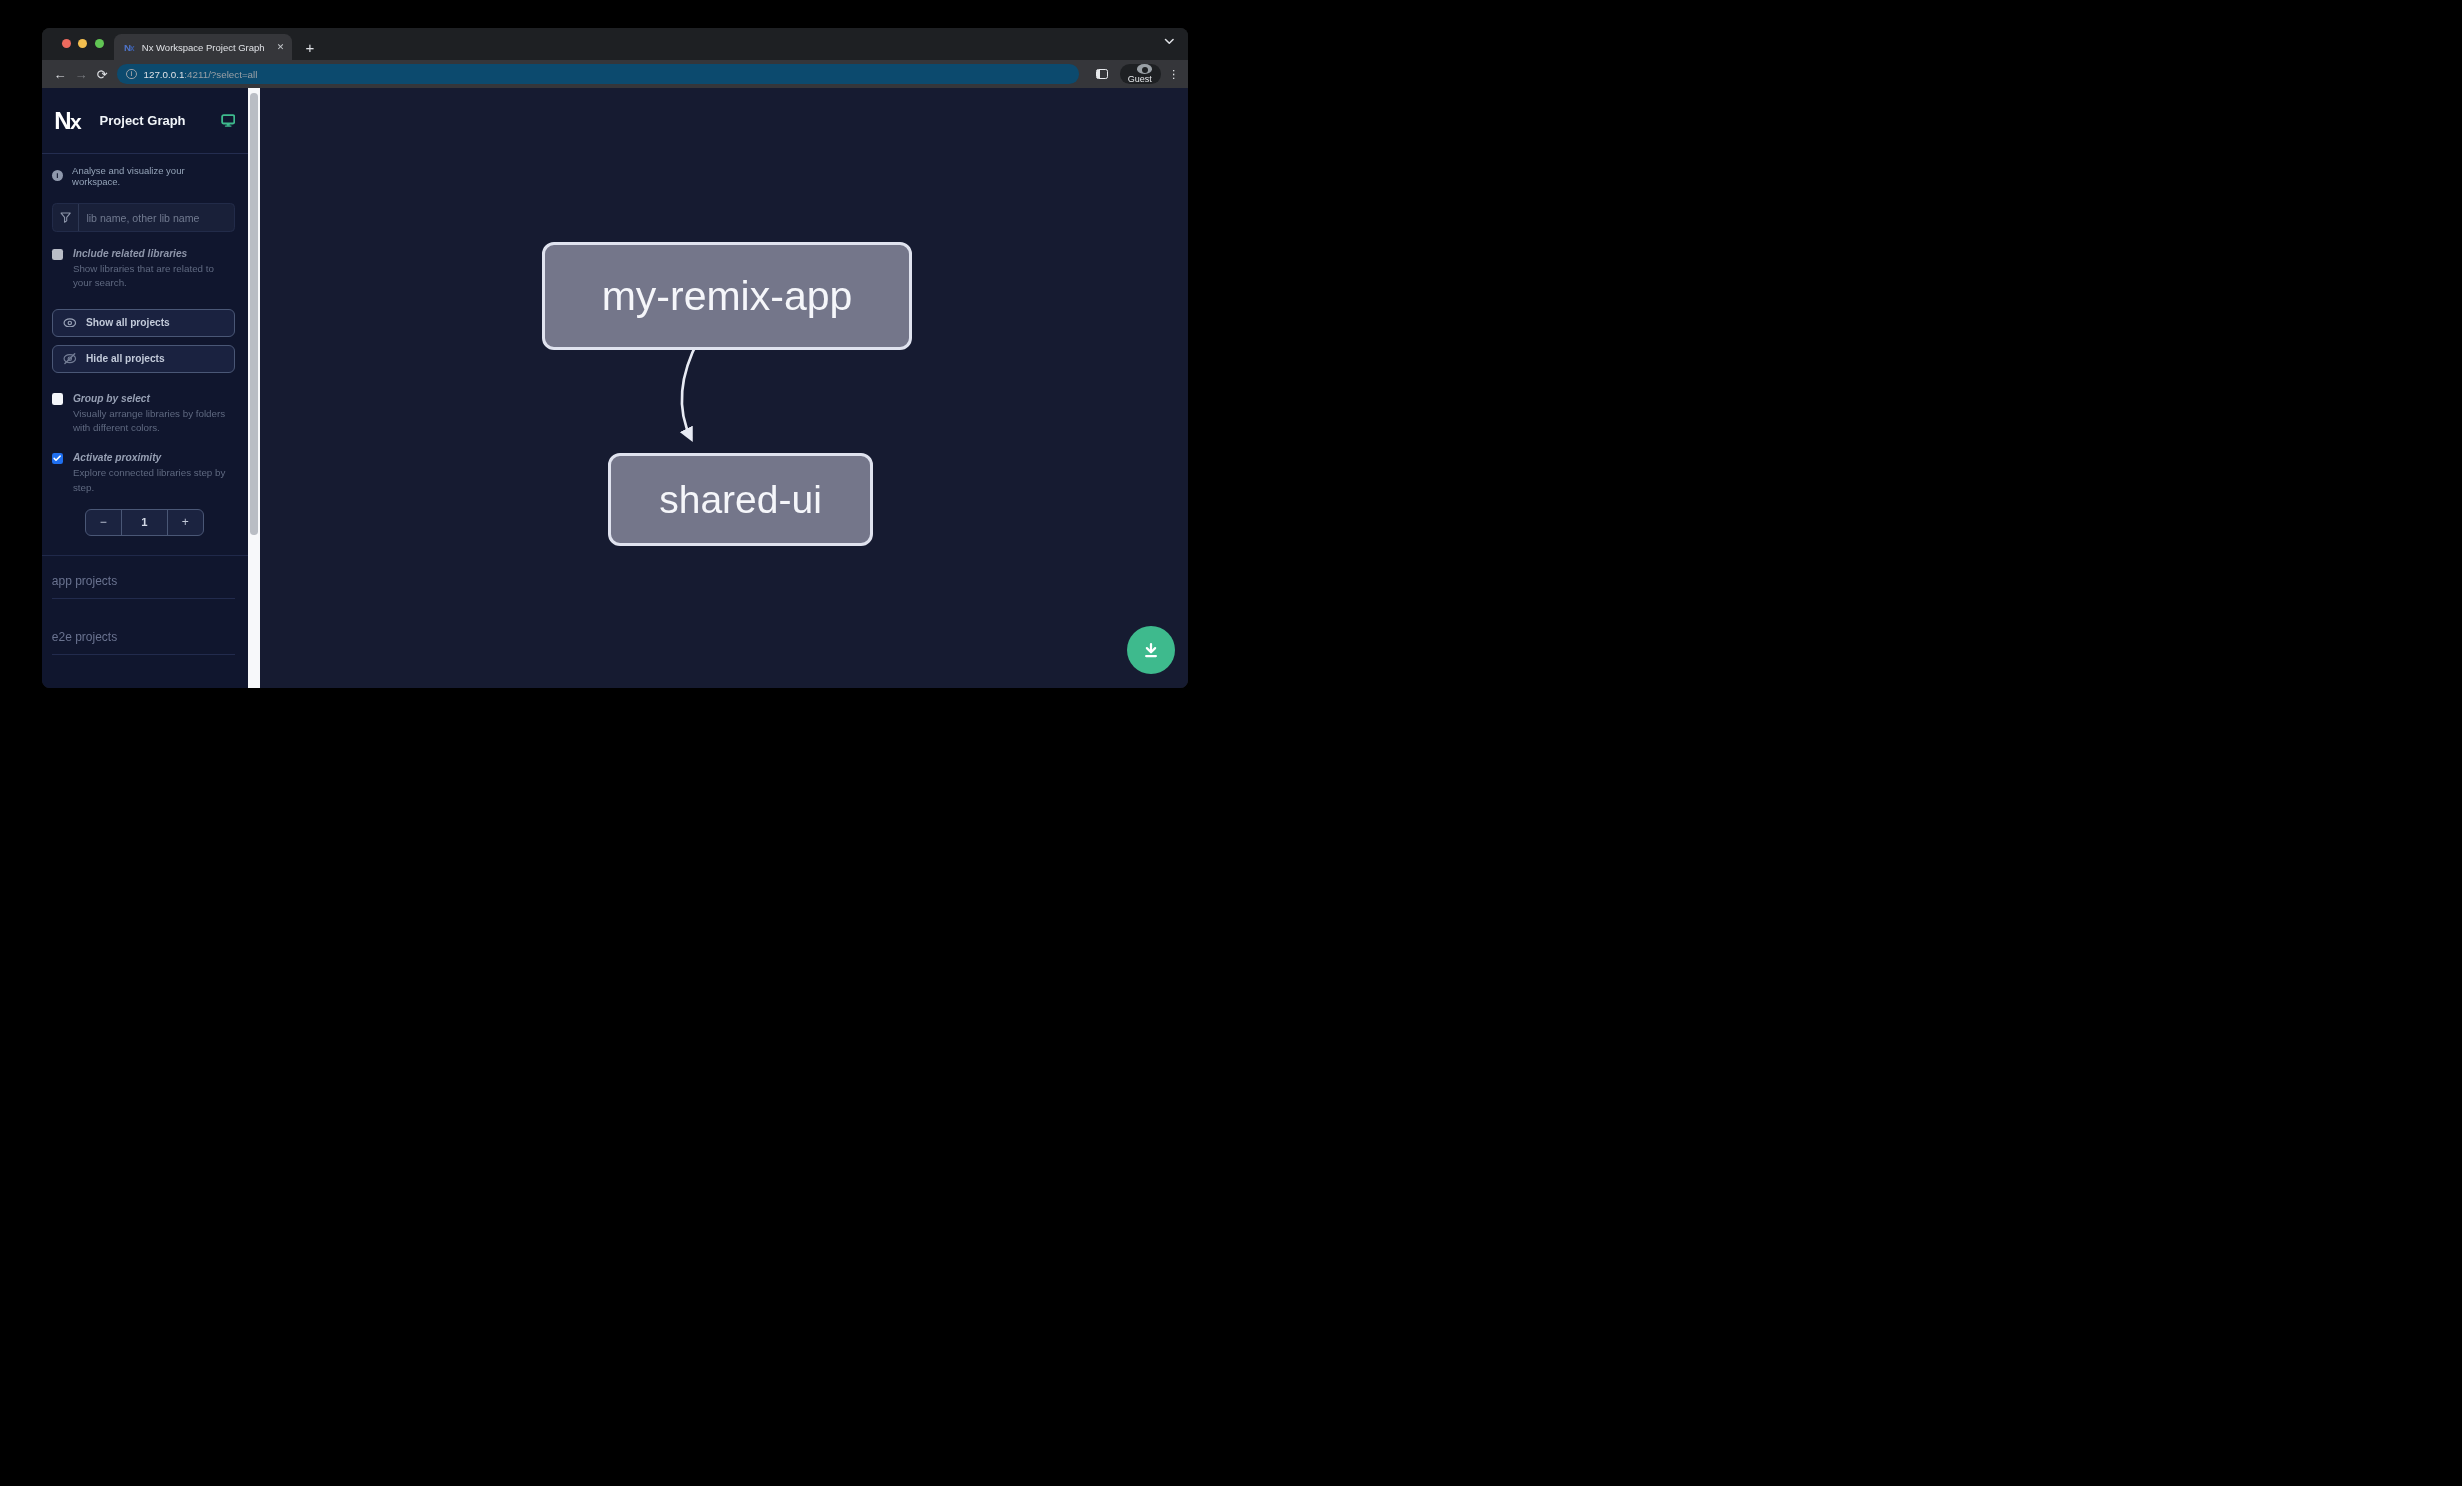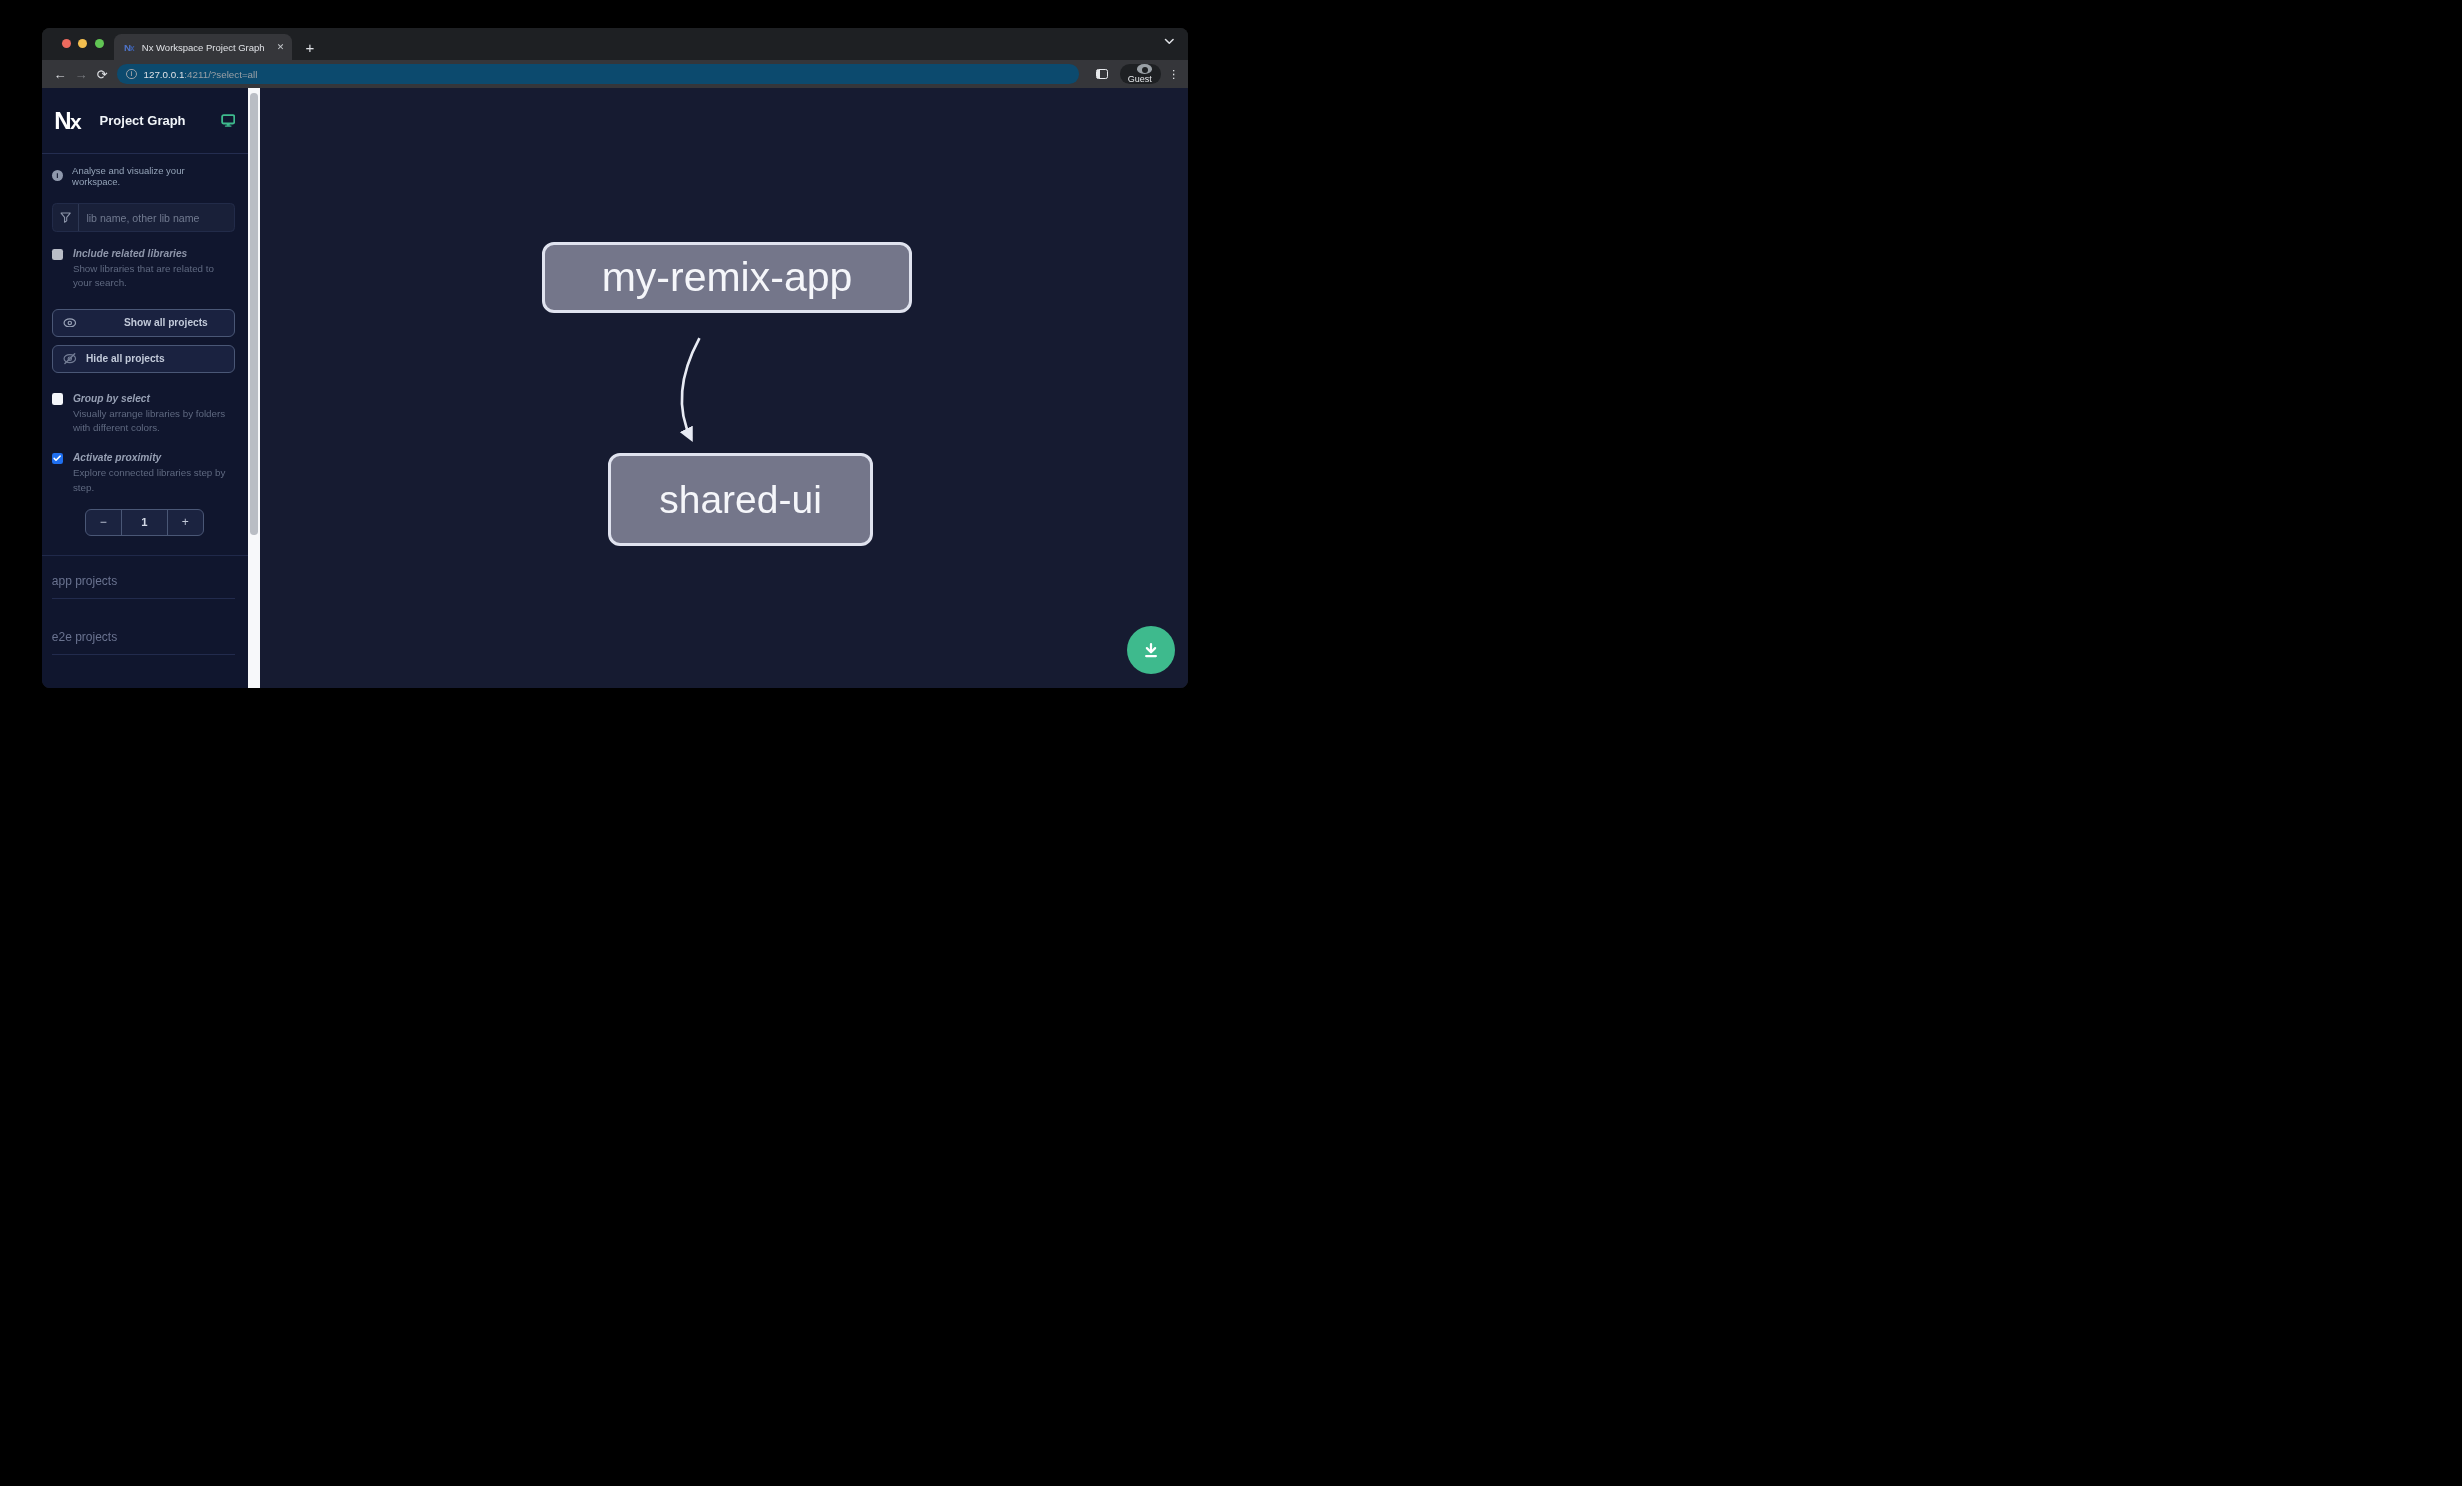--- a/index.html
+++ b/index.html
@@ -64,21 +64,21 @@
   .opt { margin-top:16px; display:flex; }
   .cbx { width:11.3px; height:11.3px; border-radius:2.3px; flex:0 0 auto; margin-top:0.8px; }
   .cbx.gray { background:#b9bdc7; }
   .cbx.white { background:#f4f6fa; }
   .cbx.checked { background:#1f6ff0; display:flex; align-items:center; justify-content:center; }
   .opt-body { margin-left:9.8px; width:157px; }
   .opt-label { font-size:10.2px; font-weight:700; color:#8e96aa;font-style:italic; }
   .opt-desc { margin-top:3px; font-size:9.8px; line-height:1.45; color:#5f6980; }
   .sb-btn { margin-top:8.3px; height:28px; border:0.8px solid #4a5776; border-radius:6px; background:#1a2240;
             display:flex; align-items:center; padding:0 10.6px; cursor:pointer; }
-  .sb-btn.first { margin-top:18px;gap:38px; }
+  .sb-btn.first { margin-top:18px; }
   .sb-btn .btn-label { margin-left:9px; font-size:10.2px; font-weight:700; color:#c2cad9; }
   .stepper { margin-top:14.4px; margin-left:33px; width:119px; height:26.5px; border:0.8px solid #4a5776; border-radius:6px;
              background:#1b2340; display:flex; overflow:hidden; }
   .stepper .cell { display:flex; align-items:center; justify-content:center; color:#c2cad9; font-size:12px; }
   .stepper .dec, .stepper .inc { width:36px; flex:0 0 auto; }
   .stepper .dec { border-right:0.8px solid #4a5776; }
   .stepper .inc { border-left:0.8px solid #4a5776; }
   .stepper .val { flex:1; font-weight:700; font-size:11.3px; color:#d3d9e6; }
   .sb-rule { border:none; border-top:0.8px solid #20294a; margin:19.7px -13px 0 -9.8px; }
   .section { margin-top:18px; padding-bottom:9.8px; border-bottom:0.8px solid #222b4d; }
@@ -86,21 +86,21 @@
   .section .section-label { font-size:12px; color:#6a7390; }
 
   
   .scrollstrip { width:12px; background:#f7f8fa; flex:0 0 auto; position:relative; }
   .scrollthumb { position:absolute; left:2.3px; top:4.5px; width:7.6px; height:442px; background:#b9bdc4; border-radius:3.8px; }
 
   
   .canvas { flex:1 1 auto; position:relative; background:#161b31; overflow:hidden; }
   .gnode { position:absolute; border:3px solid #e0e3ef; border-radius:12px; background:#74768a;
            display:flex; align-items:center; justify-content:center; color:#f5f6fa; cursor:pointer; }
-  .gnode.n1 { left:282px; top:154px; width:370px; height:71px; font-size:41px; }
+  .gnode.n1 { left:282px; top:154px; width:370px; height:108px; font-size:41px; }
   .gnode.n2 { left:348px; top:365px; width:265px; height:93px; font-size:39px; }
   .edges { position:absolute; inset:0; pointer-events:none; }
   .fab { position:absolute; left:867px; top:538px; width:48px; height:48px; border-radius:50%;
          background:#3eba8d; display:flex; align-items:center; justify-content:center; cursor:pointer; }
 </style>
 </head>
 <body>
 
 <div class="desktop">
   <div class="window">

